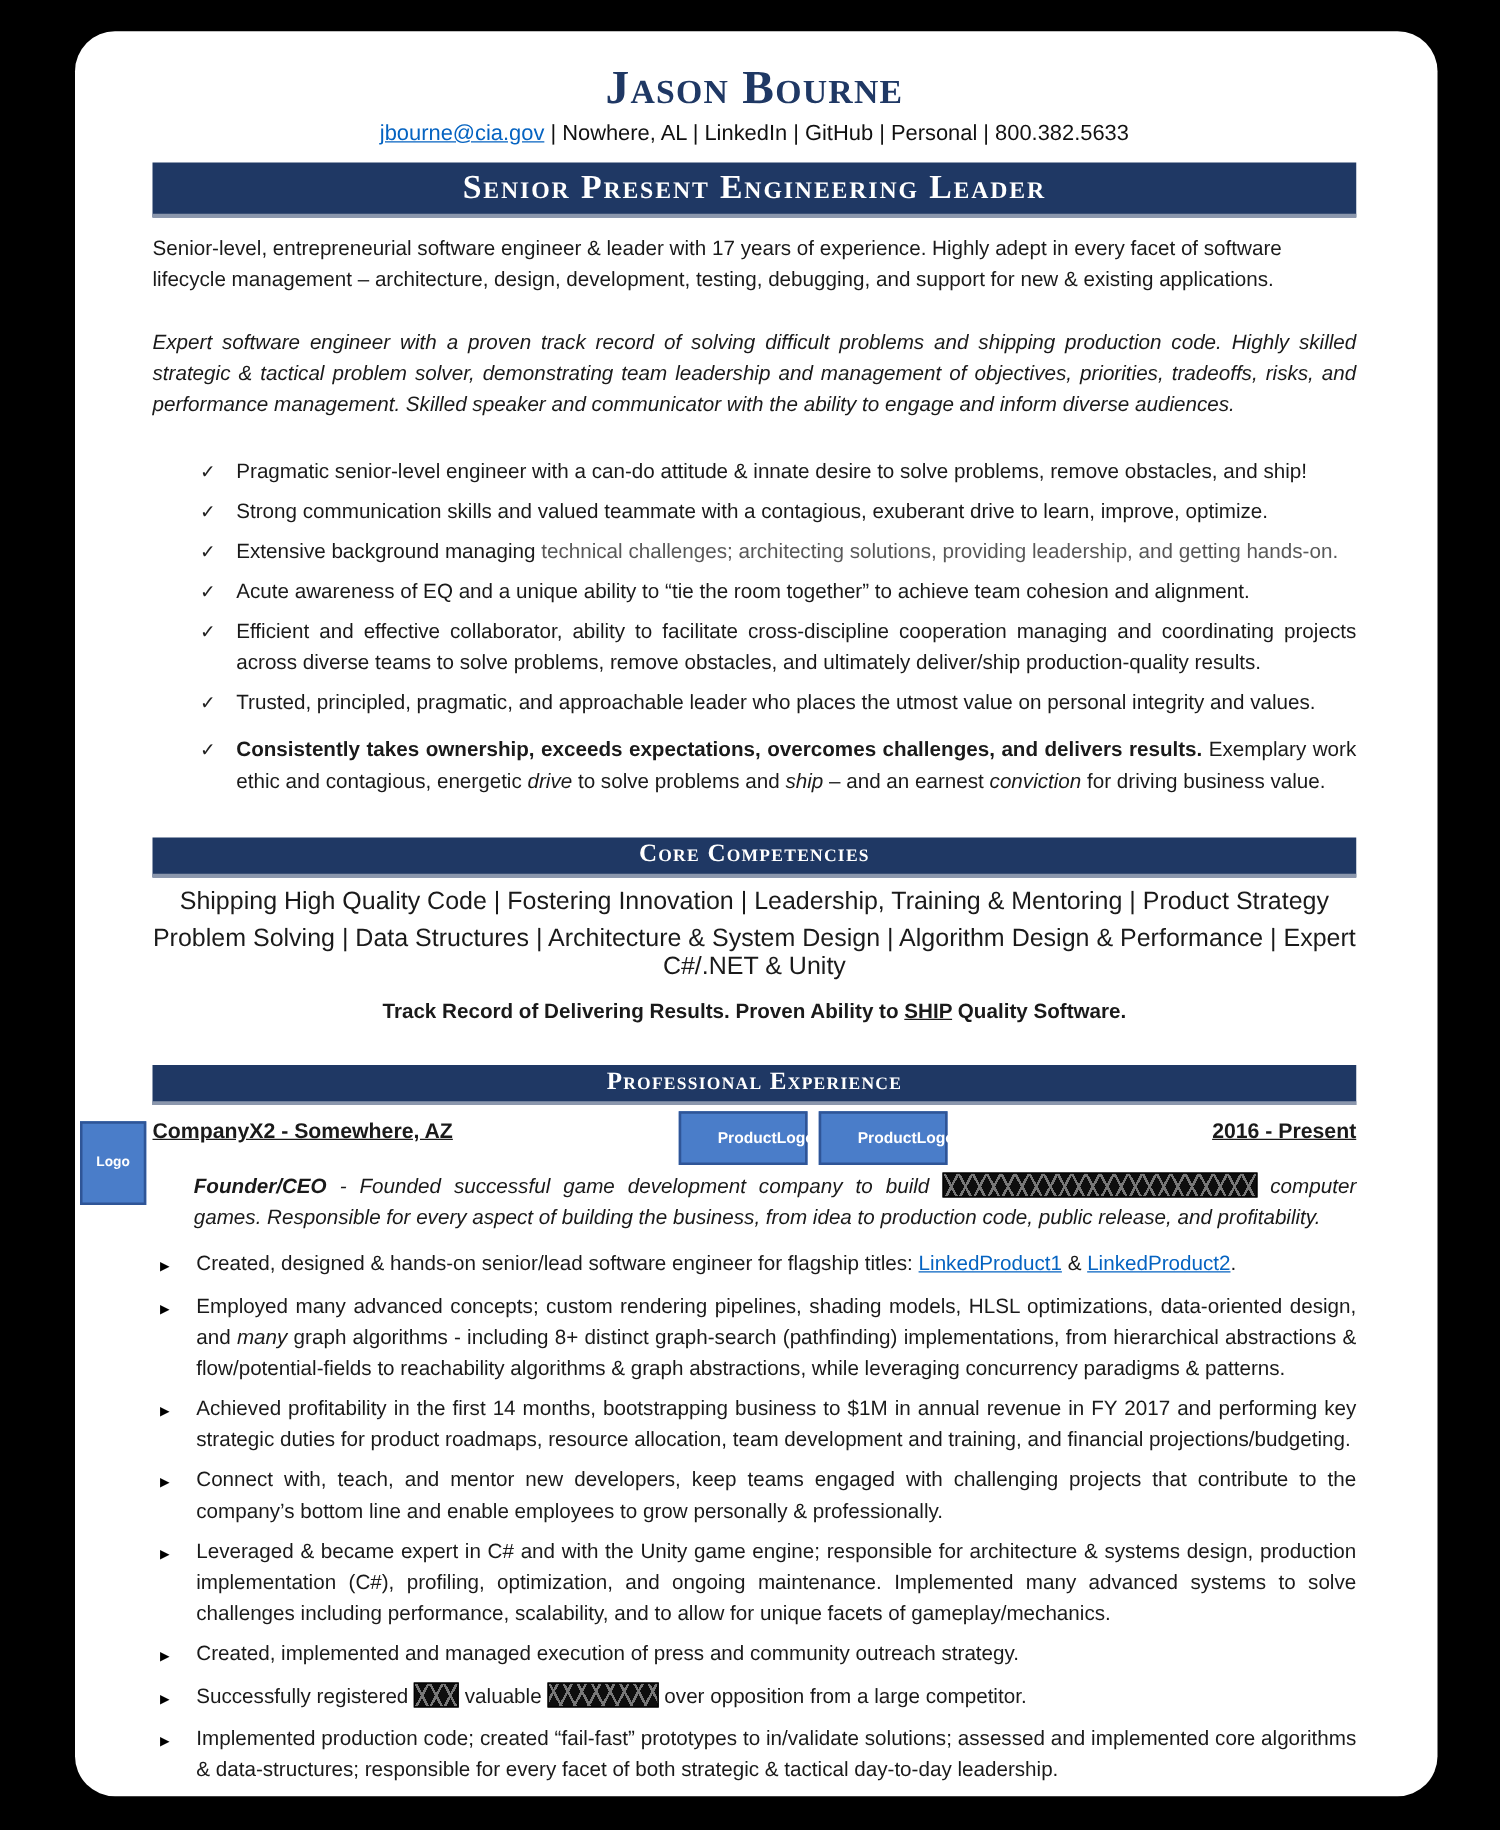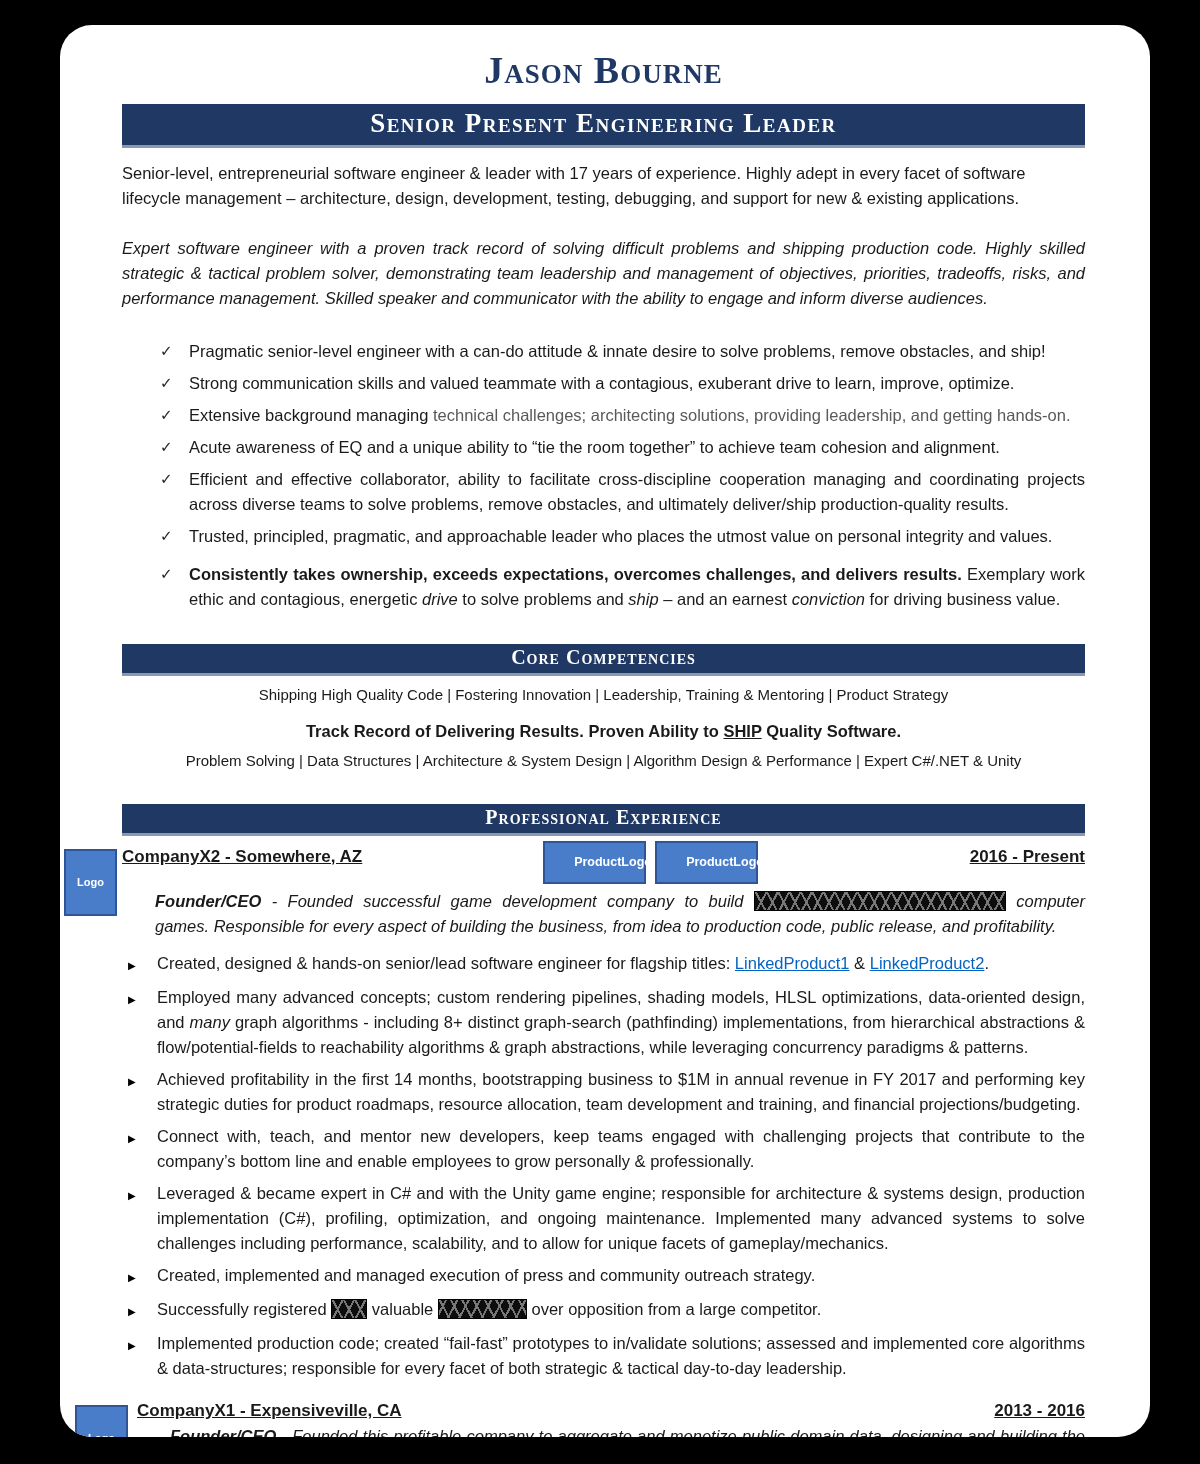--- a/index.html
+++ b/index.html
@@ -37,21 +37,21 @@
   .para.gap{margin-top:25px;}
   .just{text-align:justify;font-style:italic;}
 
   ul{list-style:none;margin:0;padding:0;}
   .checks{margin-top:28px;padding-left:38px;}
   .checks li{display:flex;margin-bottom:7px;font-size:16.5px;line-height:25px;}
   .checks li.spaced{margin-top:13px;}
   .chk-m{flex:none;width:29px;font-family:"DejaVu Sans",sans-serif;font-size:15px;color:#222;}
   .chk-t{flex:1;text-align:justify;}
 
-  .cc-line{text-align:center;margin-top:8px;font-size:15px;line-height:22px;}
+  .cc-line{text-align:center;margin-top:8px;font-size:20px;line-height:22px;}
   .cc-track{margin-top:14px;font-size:16.5px;}
 
   
   .company{position:relative;}
   .co1{margin-top:10px;}
   .co2{margin-top:19px;margin-left:15px;}
   .co-head{display:flex;justify-content:space-between;font-size:17px;font-weight:bold;line-height:22px;}
   .co-name,.co-date{text-decoration:underline;}
   .side-logo{
     position:absolute;width:53px;height:67px;background:#4a7dc9;border:2px solid #2f5597;
@@ -91,20 +91,23 @@
   }
 </style>
 </head>
 <body>
 
 <div class="page">
   <div class="content">
 
     <h1 class="name">Jason Bourne</h1>
 
+    <div class="contact">
+      <a>jbourne@cia.gov</a><span> | Nowhere, AL | LinkedIn | GitHub | Personal | 800.382.5633</span>
+    </div>
 
     <div class="banner banner-main">Senior Present Engineering Leader</div>
 
     <p class="para">Senior-level, entrepreneurial software engineer &amp; leader with 17 years of experience.  Highly adept in every facet of software lifecycle management – architecture, design, development, testing, debugging, and support for new &amp; existing applications.</p>
     <p class="para gap just">Expert software engineer with a proven track record of solving difficult problems and shipping production code.  Highly skilled strategic &amp; tactical problem solver, demonstrating team leadership and management of objectives, priorities, tradeoffs, risks, and performance management. Skilled speaker and communicator with the ability to engage and inform diverse audiences.</p>
 
     <ul class="checks">
       <li>
           <span class="chk-m">✓</span>
           <span class="chk-t"><span>Pragmatic senior-level engineer with a can-do attitude &amp; innate desire to solve problems, remove obstacles, and ship!</span></span>
@@ -130,22 +133,22 @@
           <span class="chk-t"><span>Trusted, principled, pragmatic, and approachable leader who places the utmost value on personal integrity and values.</span></span>
         </li>
       <li class="spaced">
           <span class="chk-m">✓</span>
           <span class="chk-t"><span class="run-b">Consistently takes ownership, exceeds expectations, overcomes challenges, and delivers results.</span><span>  Exemplary work ethic and contagious, energetic </span><span class="run-i">drive</span><span> to solve problems and </span><span class="run-i">ship</span><span> – and an earnest </span><span class="run-i">conviction</span><span> for driving business value.</span></span>
         </li>
     </ul>
 
     <div class="banner banner-sec">Core Competencies</div>
     <div class="cc-line">Shipping High Quality Code | Fostering Innovation | Leadership, Training &amp; Mentoring | Product Strategy</div>
+    <div class="cc-line">Problem Solving | Data Structures | Architecture &amp; System Design | Algorithm Design &amp; Performance | Expert C#/.NET &amp; Unity</div>
     <div class="cc-line cc-track"><span class="run-b">Track Record of Delivering Results.  Proven Ability to </span><span class="run-bu">SHIP</span><span class="run-b"> Quality Software.</span></div>
-    <div class="cc-line">Problem Solving | Data Structures | Architecture &amp; System Design | Algorithm Design &amp; Performance | Expert C#/.NET &amp; Unity</div>
 
     <div class="banner banner-sec">Professional Experience</div>
 
     <div class="company co1">
       <div class="side-logo slogo1">Logo</div>
       <div class="co-head">
         <span class="co-name">CompanyX2 - Somewhere, AZ</span>
         <div class="plogo plogo1">ProductLogo1</div>
         <div class="plogo plogo2">ProductLogo2</div>
         <span class="co-date">2016 - Present</span>

